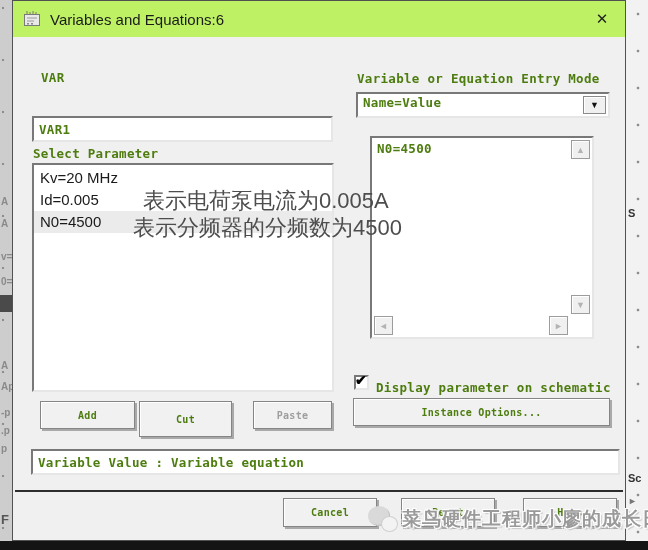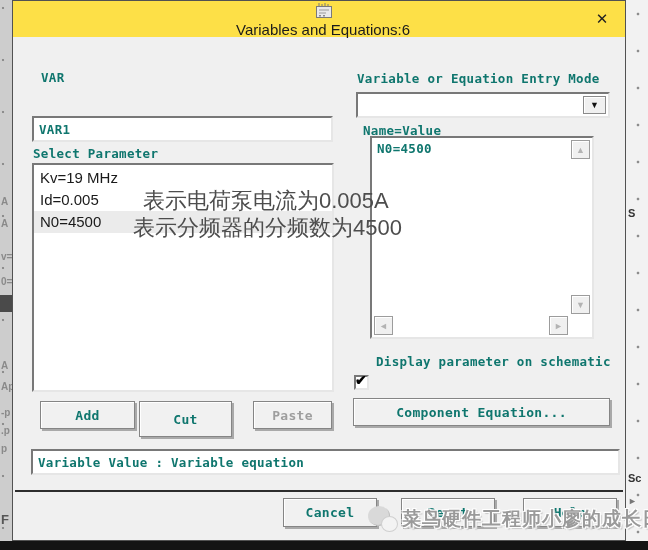--- a/index.html
+++ b/index.html
@@ -15,51 +15,51 @@
   .right-strip { position:absolute; left:626px; top:0; width:22px; height:550px; background:#f2f2f2;
                  background-image:radial-gradient(circle at 12px 14px, #8d8d8d 1.1px, transparent 1.7px);
                  background-size:22px 37px; }
   .right-strip .frag { position:absolute; left:2px; font:bold 11px "Liberation Sans", sans-serif; color:#333; }
   .bg-arrow { position:absolute; left:2px; top:496px; font-size:9px; color:#777; }
   .bottom-bar { position:absolute; left:0; top:541px; width:648px; height:9px; background:#141414; }
 
   
   .dialog { position:absolute; left:12px; top:0; width:614px; height:541px; box-sizing:border-box;
             background:#f0f0f0; border:1px solid #525252; }
-  .titlebar { position:absolute; left:0; top:0; width:100%; height:36px; background:#fde047;
-              display:flex; align-items:center;flex-direction:column; }
+  .titlebar { position:absolute; left:0; top:0; width:100%; height:36px; background:#bef264;
+              display:flex; align-items:center; }
   .title-text { margin-left:8px; font-size:15px; color:#1b1b1b; }
   .win-icon { margin-left:9px; display:flex; }
   .close-btn { position:absolute; right:0; top:0; width:46px; height:36px; display:flex;
                align-items:center; justify-content:center; font-size:15px; color:#222; }
 
   
   .bitmap { font-family:"DejaVu Sans Mono","Liberation Mono",monospace; font-weight:bold;
-            font-size:12.5px; letter-spacing:0.3px; color:#0f766e; white-space:pre; }
+            font-size:12.5px; letter-spacing:0.3px; color:#4d7c0f; white-space:pre; }
   .lbl { position:absolute; }
 
   .sunken { background:#fff; border:2px solid; border-color:#787878 #e6e6e6 #e6e6e6 #787878; box-sizing:border-box; }
   input.sunken { padding:0 0 0 5px; outline:none; }
 
   .btn { position:absolute; background:#f1f1f1; border:1px solid #858585; box-sizing:border-box;
          box-shadow: inset 1px 1px 0 #ffffff, 2px 2px 0 #a9a9a9;
          display:flex; align-items:center; justify-content:center; cursor:default; }
-  .btn .bitmap { font-size:13px; }
+  .btn .bitmap { font-size:10px; }
   .btn.disabled .bitmap { color:#9e9e9e; }
 
   
   .var1-input { position:absolute; left:19px; top:115px; width:301px; height:26px; }
   .listbox { position:absolute; left:19px; top:162px; width:302px; height:229px; padding:2px 0; }
   .list-row { height:22px; line-height:22px; padding-left:6px; font-size:15px; color:#1a1a1a;
               font-family:"Liberation Sans", sans-serif; }
   .list-row.selected { background:#ebebeb; }
 
   
   .combo { position:absolute; left:343px; top:91px; width:254px; height:26px; }
-  .combo .val { position:absolute; left:5px; top:1px;margin-top:28px; }
+  .combo .val { position:absolute; left:5px; top:1px; }
   .combo-arrow { position:absolute; right:2px; top:2px; bottom:2px; width:21px; background:#f0f0f0;
                  border:1px solid #8a8a8a; box-shadow:inset 1px 1px 0 #fff;
                  display:flex; align-items:center; justify-content:center; font-size:9px; color:#111; }
   .editor { position:absolute; left:357px; top:135px; width:224px; height:203px; }
   .editor .content { position:absolute; left:5px; top:3px; }
   .scroll-btn { position:absolute; width:17px; height:17px; background:#f0f0f0; border:1px solid #9c9c9c;
                 box-shadow:inset 1px 1px 0 #fff; color:#b3b3b3; font-size:9px;
                 display:flex; align-items:center; justify-content:center; }
   .checkbox { position:absolute; left:341px; top:374px; width:15px; height:15px; background:#fff;
               border:2px solid; border-color:#787878 #e6e6e6 #e6e6e6 #787878; box-sizing:border-box; }
@@ -126,21 +126,21 @@
       <div class="close-btn">
         <span>✕</span>
       </div>
     </div>
 
     <span class="lbl bitmap" style="left:28px;top:69px">VAR</span>
     <input class="sunken bitmap var1-input" value="VAR1" style="">
     <span class="lbl bitmap" style="left:20px;top:145px">Select Parameter</span>
 
     <div class="sunken listbox">
-      <div class="list-row">Kv=19 MHz</div>
+      <div class="list-row">Kv=20 MHz</div>
       <div class="list-row">Id=0.005</div>
       <div class="list-row selected">N0=4500</div>
     </div>
 
     <div class="btn" style="left:27px;top:400px;width:95px;height:28px">
       <span class="bitmap">Add</span>
     </div>
     <div class="btn" style="left:126px;top:400px;width:93px;height:36px">
       <span class="bitmap">Cut</span>
     </div>
@@ -168,24 +168,24 @@
         <span>◄</span>
       </div>
       <div class="scroll-btn" style="right:24px;bottom:2px">
         <span>►</span>
       </div>
     </div>
 
     <div class="checkbox">
       <span class="mark">✔</span>
     </div>
-    <span class="lbl bitmap" style="left:363px;top:353px">Display parameter on schematic</span>
+    <span class="lbl bitmap" style="left:363px;top:379px">Display parameter on schematic</span>
 
     <div class="btn" style="left:340px;top:397px;width:257px;height:28px">
-      <span class="bitmap">Component Equation...</span>
+      <span class="bitmap">Instance Options...</span>
     </div>
 
     <input class="sunken bitmap" style="position: absolute; left: 18px; top: 448px; width: 589px; height: 26px;" value="Variable Value : Variable equation">
 
     <div class="separator"></div>
 
     <div class="btn" style="left:270px;top:497px;width:94px;height:29px">
       <span class="bitmap">Cancel</span>
     </div>
     <div class="btn" style="left:388px;top:497px;width:94px;height:29px">

